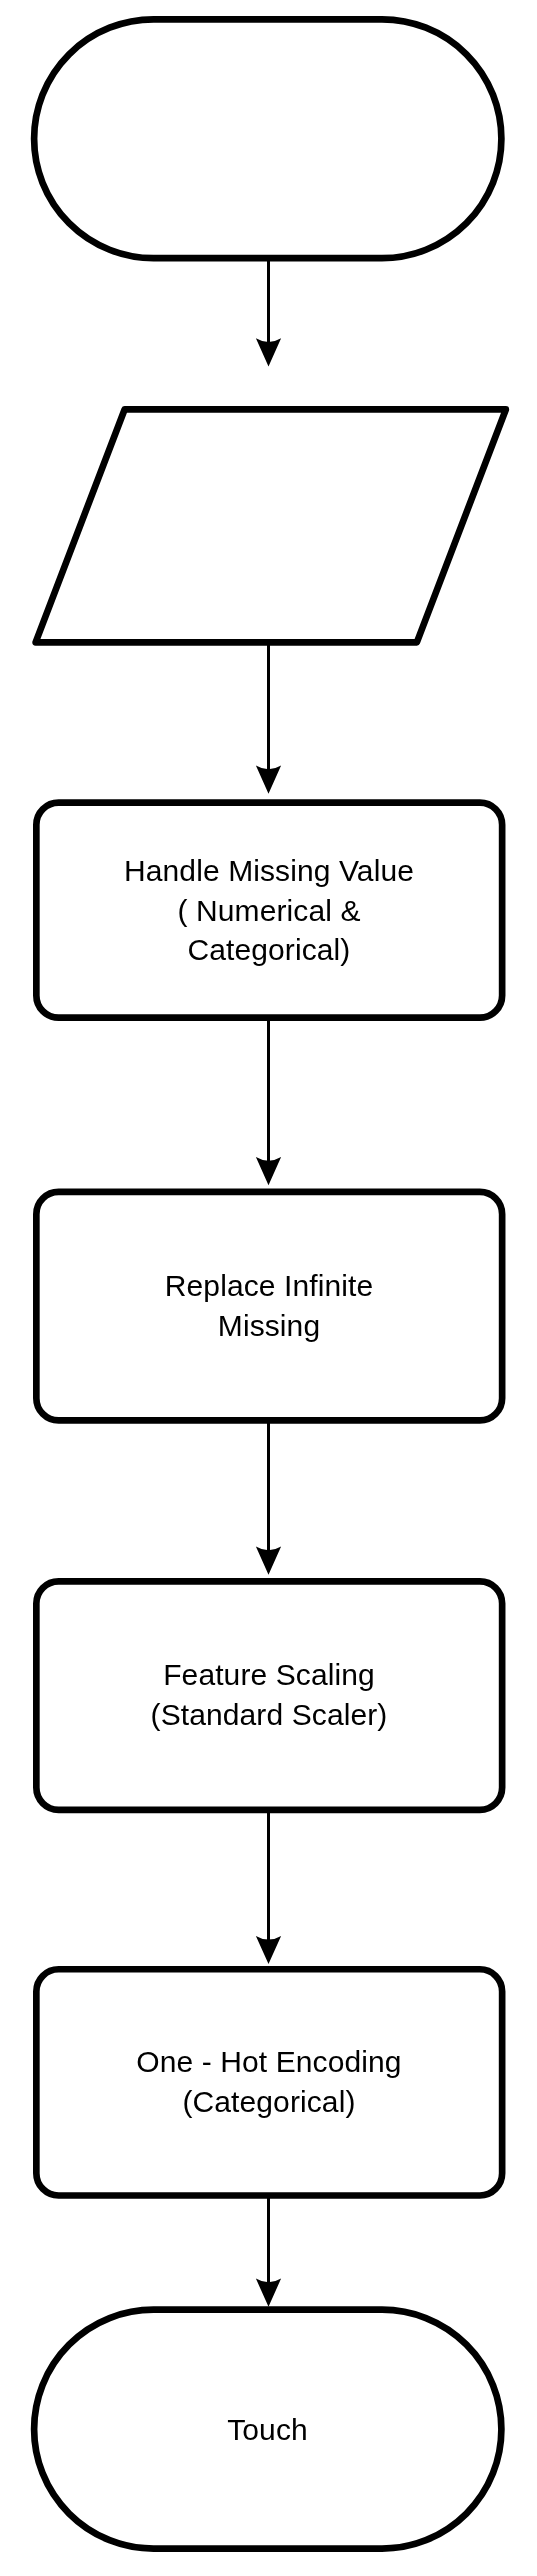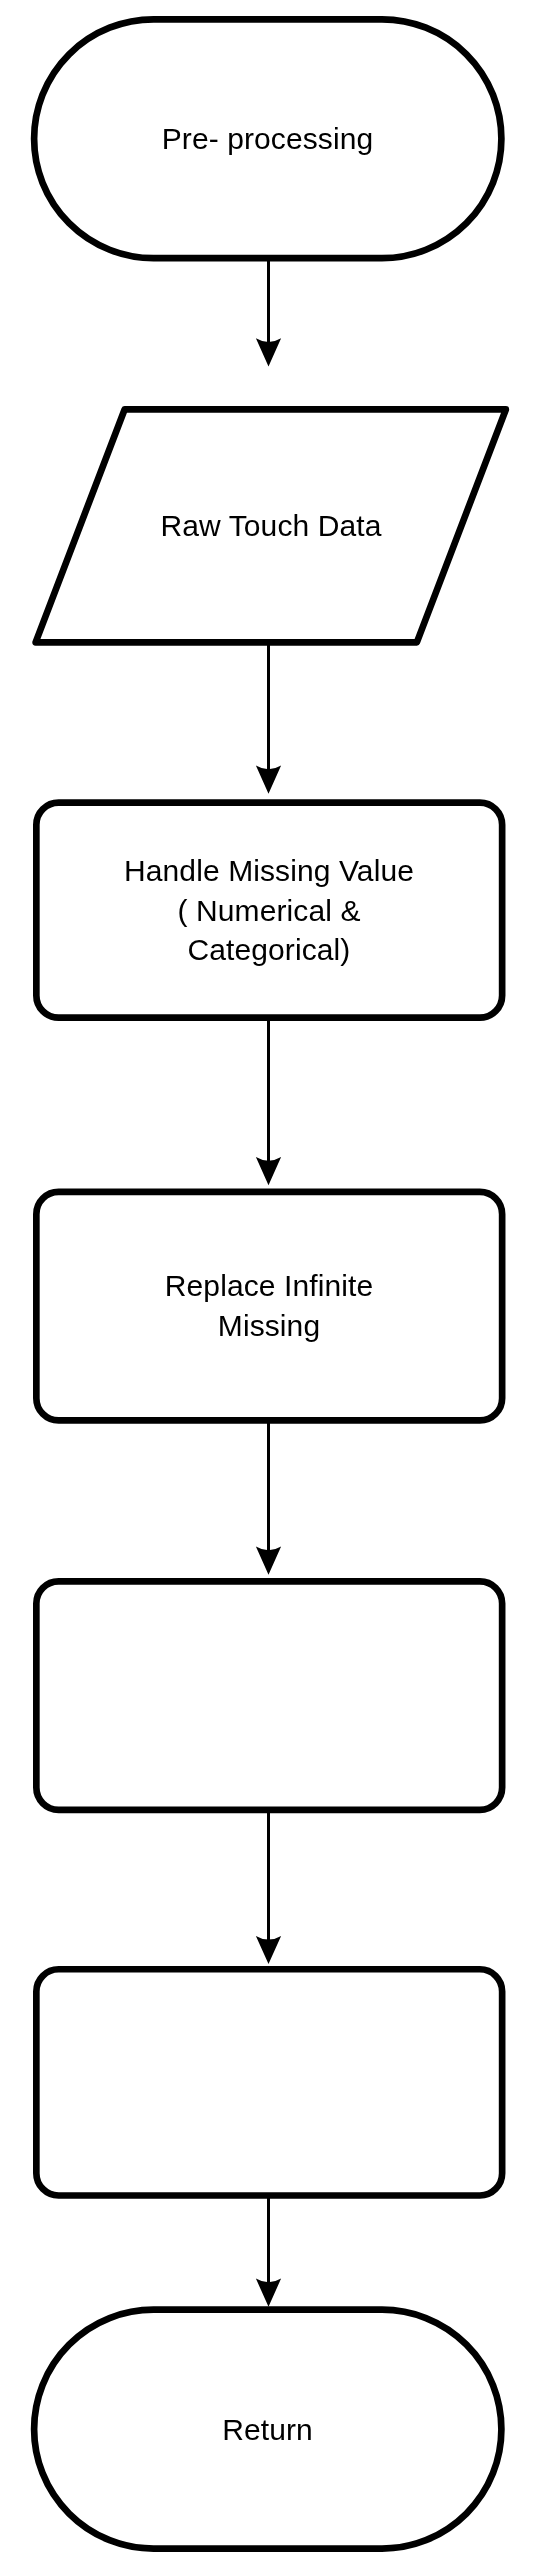--- a/index.html
+++ b/index.html
@@ -90,29 +90,31 @@
 
     <rect class="node-shape" x="49" y="2655" width="628" height="305" rx="30" ry="30"></rect>
 
     <line class="edge-line" x1="362" y1="2960" x2="362" y2="3092"></line>
     <path class="edge-head" d="M 362 3110 L 345 3072 Q 362 3082 379 3072 Z"></path>
 
     <rect class="node-shape" x="46" y="3114" width="630" height="322" rx="161" ry="161"></rect>
 
   </svg>
 
-  <div class="node-label" style="left:34px; top:19px; width:467px; height:239px;">Pre- processing</div>
 
-  <div class="node-label" style="left:35px; top:409px; width:472px; height:233px;">Raw Touch Data</div>
 
   <div class="node-label" style="left:36px; top:803px; width:466px; height:215px;text-align:center;">Handle Missing Value
 ( Numerical &amp;
 Categorical)</div>
 
   <div class="node-label" style="left:36px; top:1192px; width:466px; height:228px;">Replace Infinite
 Missing</div>
 
+  <div class="node-label" style="left:36px; top:1581px; width:466px; height:228px;">Feature Scaling
+(Standard Scaler)</div>
 
+  <div class="node-label" style="left:36px; top:1969px; width:466px; height:226px;">One - Hot Encoding
+(Categorical)</div>
 
-  <div class="node-label" style="left:34px; top:2310px; width:467px; height:239px;">Return</div>
+  <div class="node-label" style="left:34px; top:2310px; width:467px; height:239px;">Touch</div>
 
 </div>
 
 
 </body></html>

